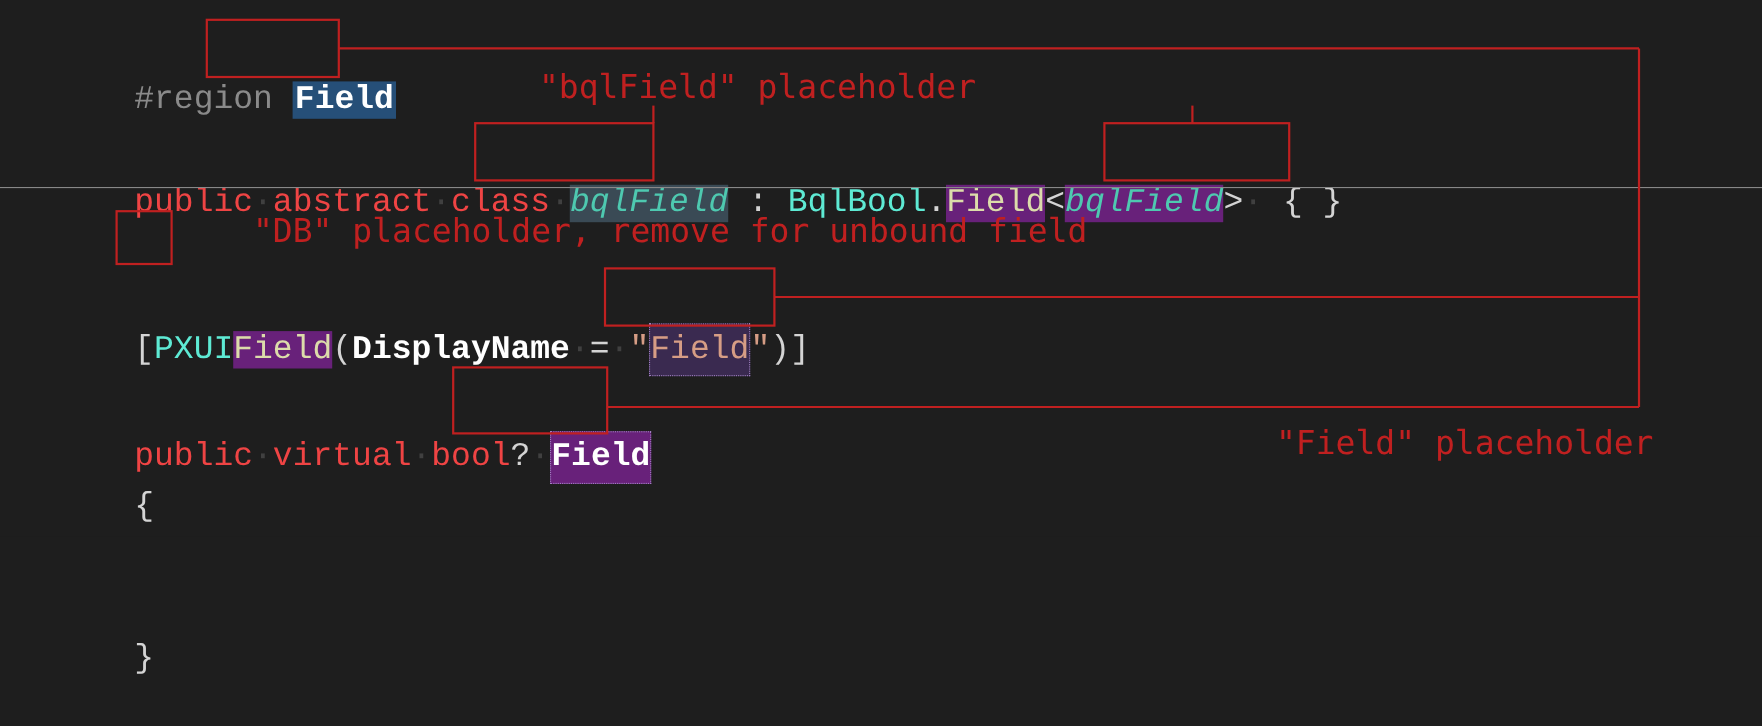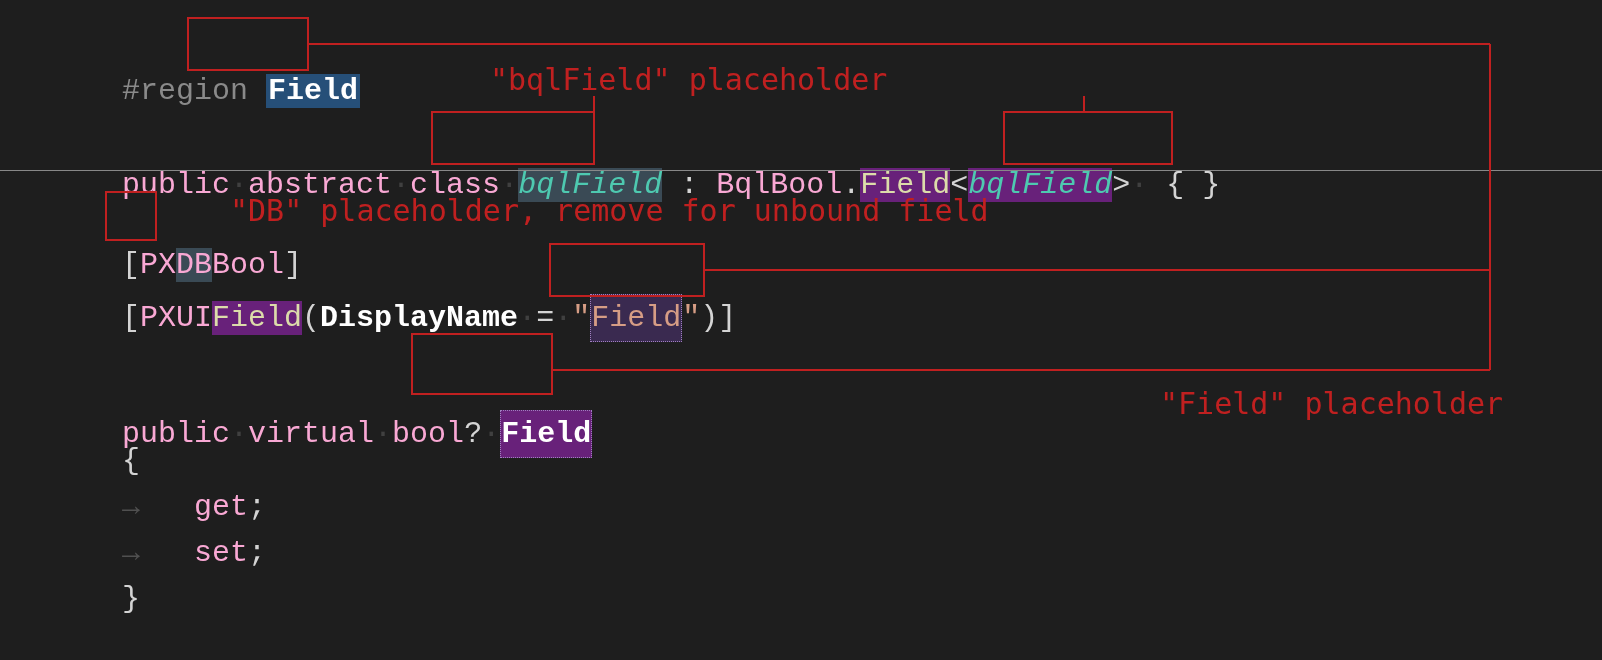--- a/index.html
+++ b/index.html
@@ -25,23 +25,23 @@
   .line {
     position: absolute;
     left: 50px;
     font-size: 30px;
     line-height: 46px;
     height: 46px;
     white-space: pre;
     font-family: Consolas, "Courier New", monospace;
   }
   .tok-directive { color: #8a8a8a; }
-  .tok-keyword   { color: #f9a8d4; }
+  .tok-keyword   { color: #ef4444; }
   .tok-class     { color: #4ec9b0; font-style: italic; }
-  .tok-type      { color: #f9a8d4; }
+  .tok-type      { color: #5eead4; }
   .tok-plain     { color: #d4d4d4; }
   .tok-white     { color: #ffffff; font-weight: bold; }
   .tok-string    { color: #d69d85; }
   .tok-purplebg  { background: #68217a; }
   .tok-fieldcall { color: #dcdcaa; }
   .ws-dot { color: #404040; }
   .selbg { background: #264f78; }
   .dimbg { background: #3a4a55; }
 
   .annot {
@@ -73,43 +73,34 @@
   <div class="line" style="top:22px;">
     <span class="tok-directive">#region</span><span class="tok-plain"> </span><span class="tok-white selbg" style="padding:0 2px;">Field</span>
   </div>
 
   <div class="line" style="top:116px;">
     <span class="tok-keyword">public</span><span class="ws-dot">·</span><span class="tok-keyword">abstract</span><span class="ws-dot">·</span><span class="tok-keyword">class</span><span class="ws-dot">·</span><span class="tok-class dimbg">bqlField</span><span class="tok-plain"> : </span><span class="tok-type">BqlBool</span><span class="tok-plain">.</span><span class="tok-fieldcall tok-purplebg">Field</span><span class="tok-plain">&lt;</span><span class="tok-class tok-purplebg" style="color:#4ec9b0;">bqlField</span><span class="tok-plain">&gt;</span><span class="ws-dot">·</span><span class="tok-plain"> { }</span>
   </div>
 
   <div class="hr" style="top:170px;"></div>
 
-  <div class="line" style="top:196px;">
-    <span class="tok-plain">[</span><span class="tok-type">PX</span><span class="tok-type dimbg">DB</span><span class="tok-type">Bool</span><span class="tok-plain">]</span>
-  </div>
 
   <div class="line" style="top:248px;">
     <span class="tok-plain">[</span><span class="tok-type">PXUI</span><span class="tok-fieldcall tok-purplebg">Field</span><span class="tok-plain">(</span><span class="tok-white">DisplayName</span><span class="ws-dot">·</span><span class="tok-plain">=</span><span class="ws-dot">·</span><span class="tok-string">"</span><span class="tok-string placeholder-box">Field</span><span class="tok-string">"</span><span class="tok-plain">)</span><span class="tok-plain">]</span>
   </div>
 
-  <div class="line" style="top:364px;">
+  <div class="line" style="top:346px;">
     <span class="tok-keyword">public</span><span class="ws-dot">·</span><span class="tok-keyword">virtual</span><span class="ws-dot">·</span><span class="tok-keyword">bool</span><span class="tok-plain">?</span><span class="ws-dot">·</span><span class="tok-white placeholder-box tok-purplebg" style="background:#68217a;">Field</span>
   </div>
 
   <div class="line" style="top:392px;">
     <span class="tok-plain">{</span>
   </div>
 
-  <div class="line" style="top:438px;">
-    <span class="ws-dot" style="color:#505050;">→</span><span>   </span><span class="tok-keyword">get</span><span class="tok-plain">;</span>
-  </div>
 
-  <div class="line" style="top:484px;">
-    <span class="ws-dot" style="color:#505050;">→</span><span>   </span><span class="tok-keyword">set</span><span class="tok-plain">;</span>
-  </div>
 
   <div class="line" style="top:530px;">
     <span class="tok-plain">}</span>
   </div>
 
 
   <div class="annot" style="left:490px; top:62px;">"bqlField" placeholder</div>
   <div class="annot" style="left:230px; top:193px;">"DB" placeholder, remove for unbound field</div>
   <div class="annot" style="left:1160px; top:386px;">"Field" placeholder</div>
 

